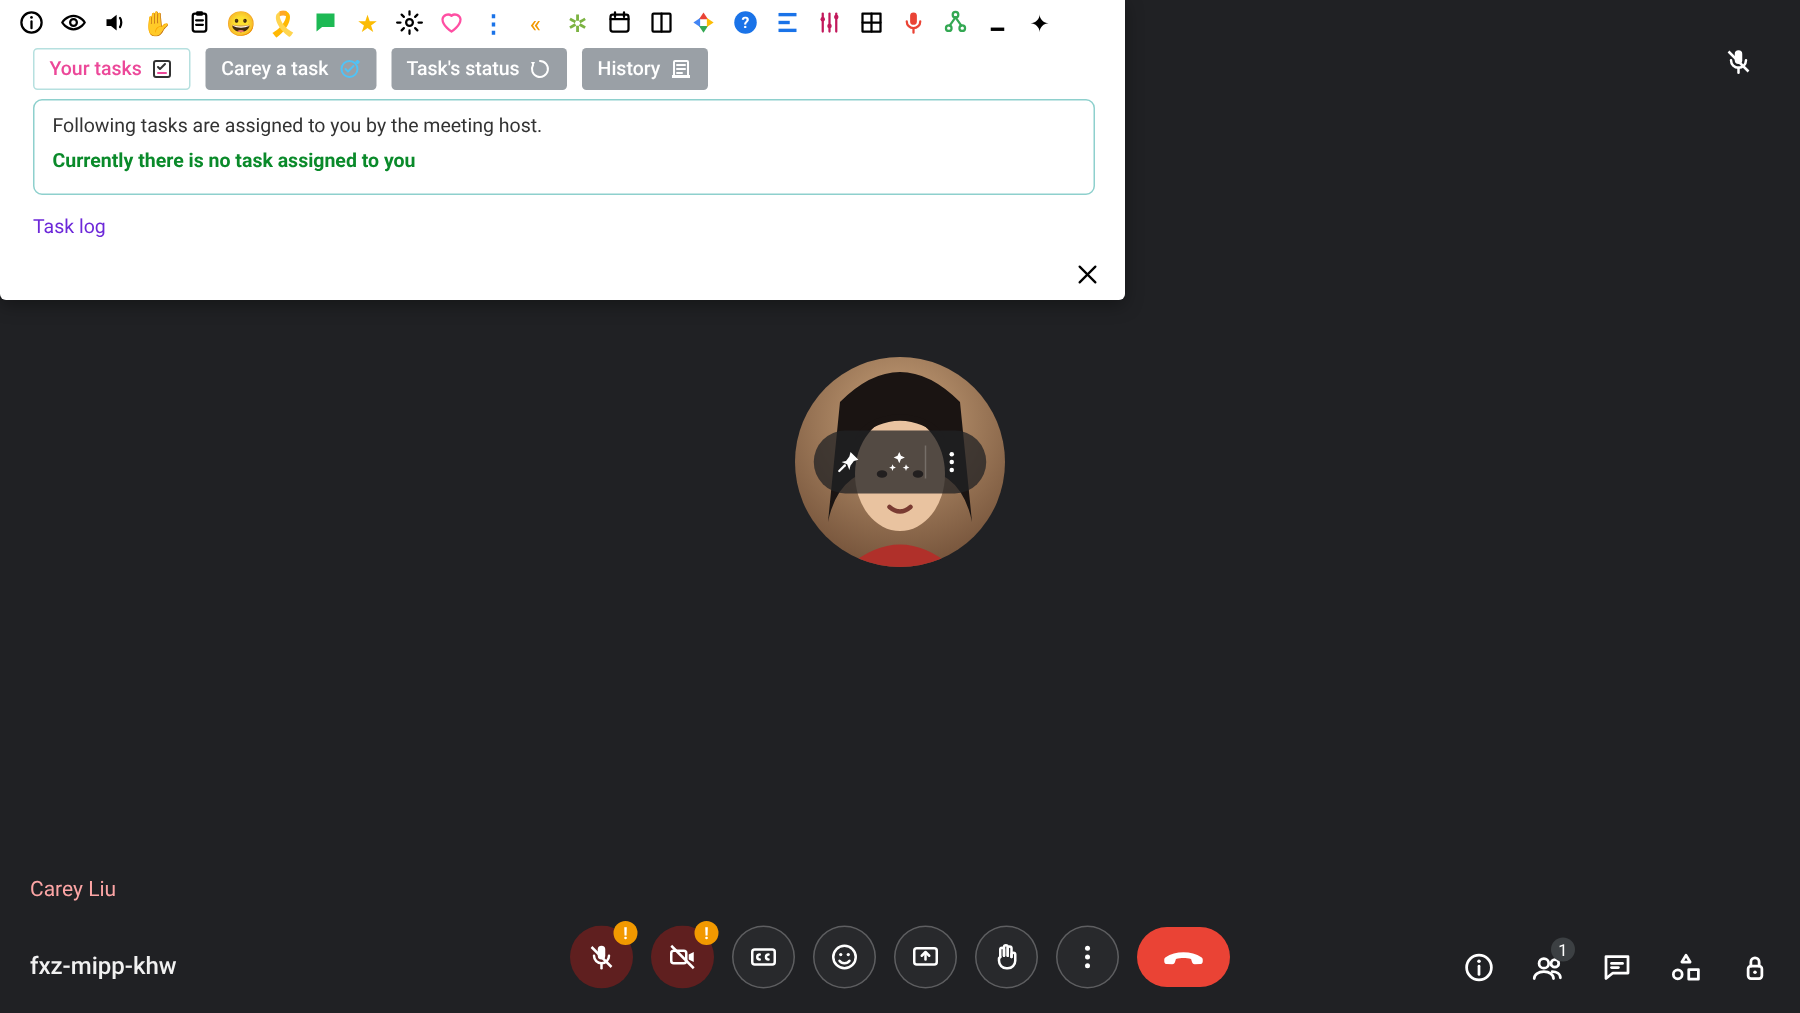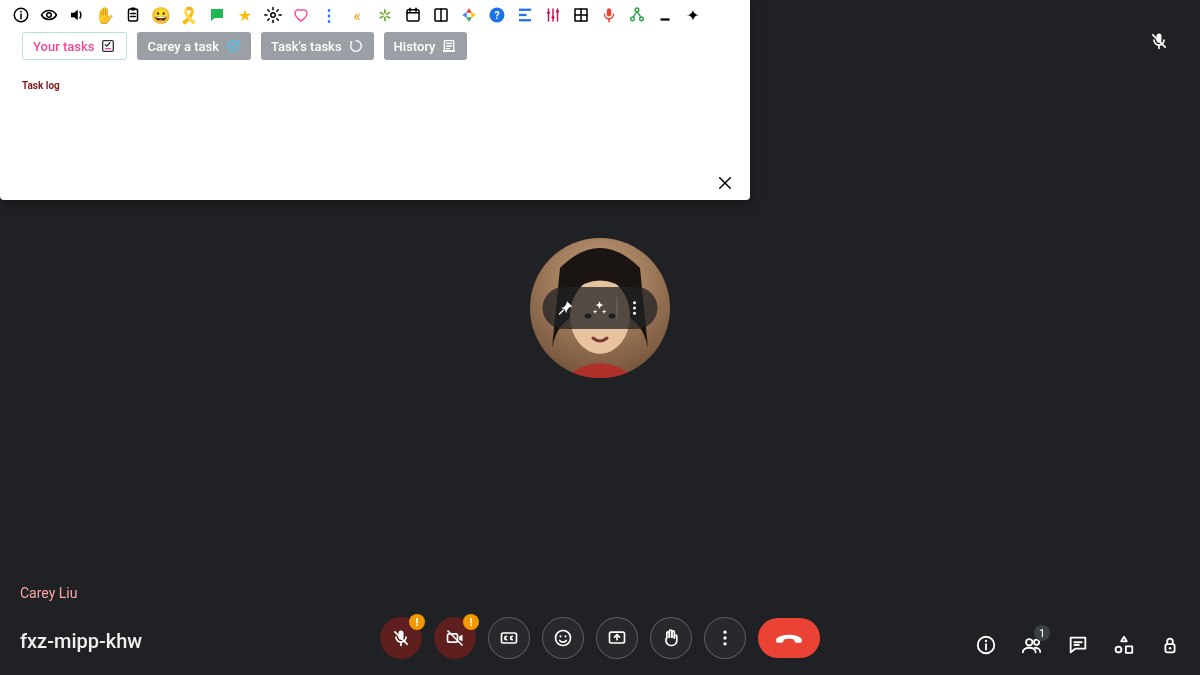--- a/index.html
+++ b/index.html
@@ -36,21 +36,21 @@
   .task-box {
     margin:0 20px 0 22px;
     border:1px solid #8ed0cd;
     border-radius:6px;
     padding:10px 12px 14px;
     font-size:13px;
   }
   .task-desc { color:#333; }
   .task-empty { color:#0a8a2a; font-weight:700; margin-top:8px; }
 
-  .tasklog { font-size:10px; font-weight:700; color:#7f1d1d; padding:14px 22px; }
+  .tasklog { font-size:13px; font-weight:400; color:#6d28d9; padding:14px 22px; }
 
   .panel-close {
     position:absolute; right:14px; bottom:6px; width:22px; height:22px;
     display:flex; align-items:center; justify-content:center; cursor:pointer; color:#000;
   }
   .panel-close svg{width:18px;height:18px;}
 
   
   .mic-muted-top {
     position:absolute; right:30px; top:30px; width:22px; height:22px;
@@ -74,21 +74,21 @@
     background:rgba(32,33,36,.75); border-radius:22px; padding:4px 6px;
   }
   .hover-btn { width:34px; height:34px; border-radius:50%; display:flex; align-items:center; justify-content:center; color:#fff; cursor:pointer;}
   .hover-btn svg{width:18px;height:18px;}
   .hover-sep { width:1px; height:22px; background:rgba(255,255,255,.2);}
 
   
   .name-tile { position:absolute; left:20px; bottom:74px; font-size:14px; color:#fca5a5; }
 
   
-  .meet-code { position:absolute; left:20px; bottom:22px; font-size:20px; font-weight:500; color:#f1f1f1; }
+  .meet-code { position:absolute; left:20px; bottom:22px; font-size:16px; font-weight:500; color:#f1f1f1; }
 
   
   .controls {
     position:absolute; left:50%; bottom:16px; transform:translateX(-50%);
     display:flex; gap:12px; align-items:center;
   }
   .cbtn {
     width:42px; height:42px; border-radius:50%;
     display:flex; align-items:center; justify-content:center;
     color:#fff; cursor:pointer; position:relative;
@@ -269,38 +269,42 @@
     <div class="tab">
       <span>Carey a task</span>
       <svg viewBox="0 0 24 24" style="color:#4fc3f7">
           <circle class="stroke" cx="12" cy="12" r="8"></circle>
           <path class="stroke" d="M8 12l2.5 2.5L16 9"></path>
           <line stroke="currentColor" stroke-width="2" x1="18" y1="5" x2="22" y2="5"></line>
           <line stroke="currentColor" stroke-width="2" x1="20" y1="3" x2="20" y2="7"></line>
         </svg>
     </div>
     <div class="tab">
-      <span>Task's tasks</span>
+      <span>Task's status</span>
       <svg viewBox="0 0 24 24" style="color:#fff">
           <path class="stroke" d="M12 4a8 8 0 1 1-7 4"></path>
           <path fill="currentColor" d="M3 5l4 0-2 4z"></path>
         </svg>
     </div>
     <div class="tab">
       <span>History</span>
       <svg viewBox="0 0 24 24" style="color:#fff">
           <rect class="stroke" x="5" y="4" width="14" height="16" rx="1"></rect>
           <line class="stroke" x1="8" y1="8" x2="16" y2="8"></line>
           <line class="stroke" x1="8" y1="12" x2="16" y2="12"></line>
           <line class="stroke" x1="8" y1="16" x2="13" y2="16"></line>
           <rect fill="currentColor" x="3" y="18" width="18" height="3"></rect>
         </svg>
     </div>
   </div>
 
+  <div class="task-box">
+    <div class="task-desc">Following tasks are assigned to you by the meeting host.</div>
+    <div class="task-empty">Currently there is no task assigned to you</div>
+  </div>
 
   <div class="tasklog">Task log</div>
 
   <div class="panel-close">
     <svg viewBox="0 0 24 24">
         <line class="stroke" x1="5" y1="5" x2="19" y2="19"></line>
         <line class="stroke" x1="19" y1="5" x2="5" y2="19"></line>
       </svg>
   </div>
 </div>

